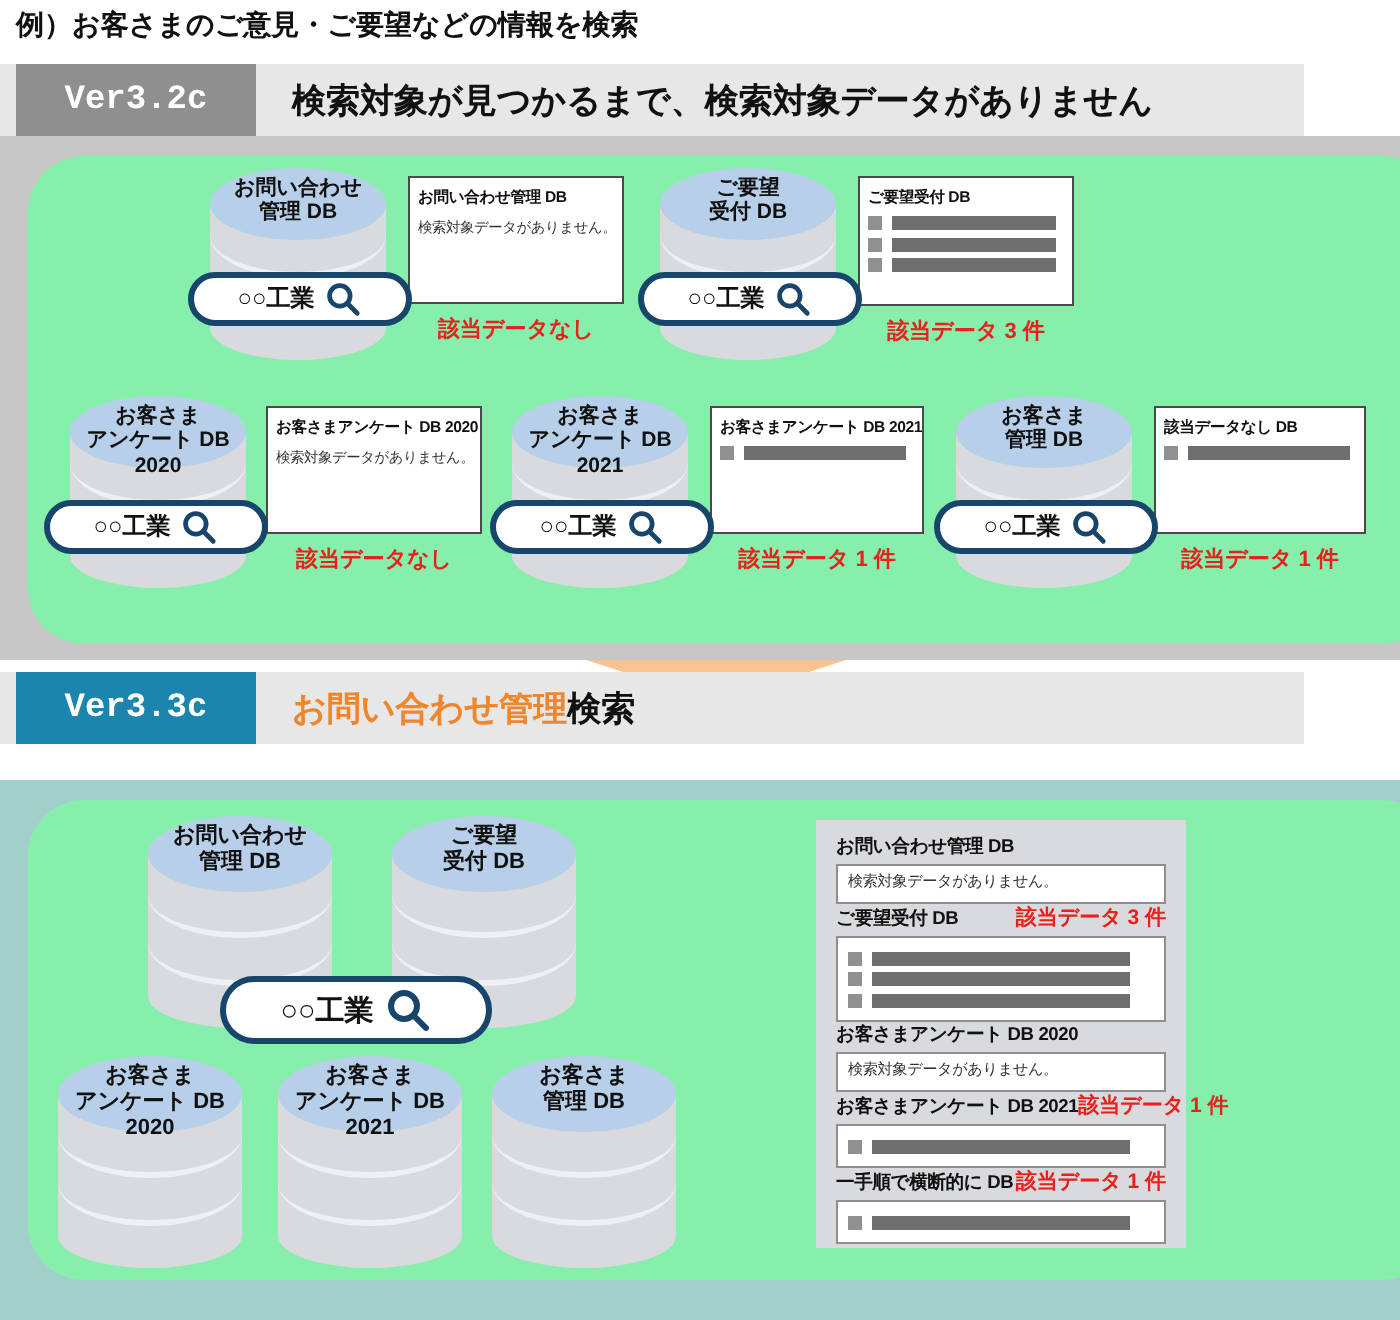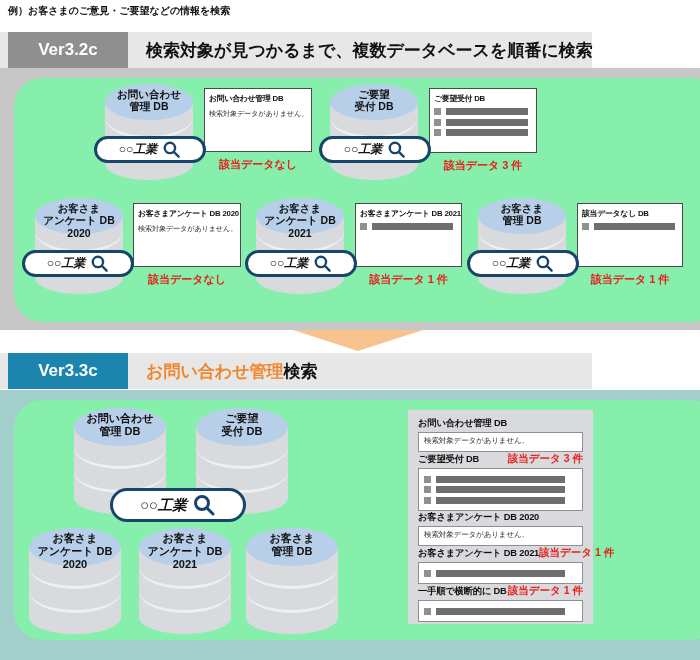--- a/index.html
+++ b/index.html
@@ -1,23 +1,23 @@
 <!DOCTYPE html>
 <html><head>
 <meta charset="utf-8">
 <style>
   html,body{margin:0;padding:0;background:#fff;}
   #page{position:relative;width:700px;height:660px;background:#fff;overflow:hidden;
         font-family:"Liberation Sans",sans-serif;color:#111;}
 
-  .page-title{position:absolute;left:8px;top:4px;font-size:10px;font-weight:600;}
-
-  
-  .hdr{position:absolute;left:0;width:592px;height:36px;background:#e7e7e7;}
-  .hdr.h32{top:32px;} .hdr.h33{top:353px;}
+  .page-title{position:absolute;left:8px;top:4px;font-size:14px;font-weight:600;}
+
+  
+  .hdr{position:absolute;left:0;width:652px;height:36px;background:#e7e7e7;font-family:Liberation Mono, monospace;}
+  .hdr.h32{top:32px;} .hdr.h33{top:336px;}
   .badge{position:absolute;left:8px;top:0;width:120px;height:36px;display:flex;align-items:center;
          justify-content:center;color:#fff;font-weight:bold;font-size:17px;}
   .badge.b32{background:#8f8f8f;} .badge.b33{background:#1b85ad;}
   .hdr-title{position:absolute;left:146px;top:0;height:36px;display:flex;align-items:center;
              font-weight:bold;font-size:17px;color:#111;white-space:nowrap;}
   .hl{color:#f0862b;}
 
   
   .sec{position:absolute;left:0;width:700px;}
   .sec32{top:68px;height:262px;background:#c7c7c7;}
@@ -46,21 +46,21 @@
   .db32 .cyl-top{height:36px;} .db33 .cyl-top{height:38px;}
   .db-label{position:absolute;left:-8px;right:-8px;top:4px;z-index:3;text-align:center;
             font-weight:600;line-height:1.18;white-space:pre-line;color:#111;}
   .db32 .db-label{font-size:10.5px;} .db33 .db-label{font-size:11px;}
 
   
   .pill{position:absolute;display:flex;align-items:center;justify-content:center;gap:5px;
         background:#fff;border:3px solid #17456b;z-index:5;box-sizing:border-box;}
   .pill32{width:112px;height:27px;border-radius:15px;font-size:12px;}
   .pill33{width:136px;height:34px;border-radius:19px;font-size:14.5px;}
-  .pill-text{font-weight:600;color:#111;white-space:nowrap;font-style:italic;}
+  .pill-text{font-weight:600;color:#111;white-space:nowrap;}
   .mag{stroke:#17456b;fill:none;stroke-width:3;stroke-linecap:round;}
   .pill32 .mag{width:19px;height:19px;} .pill33 .mag{width:24px;height:24px;}
 
   
   .rbox{position:absolute;background:#fff;border:1px solid #4a4a4a;box-sizing:border-box;
         padding:4px 4px;overflow:hidden;}
   .rbox-t{font-size:7.8px;font-weight:bold;white-space:nowrap;letter-spacing:-0.2px;}
   .rbox-m{font-size:7.2px;color:#333;margin-top:5px;white-space:nowrap;letter-spacing:-0.2px;}
   .cap{position:absolute;text-align:center;font-size:11px;font-weight:bold;color:#e8211c;white-space:nowrap;}
 
@@ -83,21 +83,21 @@
 </style>
 </head>
 <body>
 
 <div id="page">
 
   <div class="page-title">例）お客さまのご意見・ご要望などの情報を検索</div>
 
   <div class="hdr h32">
     <div class="badge b32">Ver3.2c</div>
-    <div class="hdr-title">検索対象が見つかるまで、複数データベースを順番に検索</div>
+    <div class="hdr-title">検索対象が見つかるまで、検索対象データがありません</div>
   </div>
 
   <div class="sec sec32">
     <div class="inner inner32">
 
       <div class="db db32" style="left:91px;top:6px">
         <div class="cyl-body"></div>
         <div class="cyl-ring r1"></div>
         <div class="cyl-ring r2"></div>
         <div class="cyl-top"></div>

